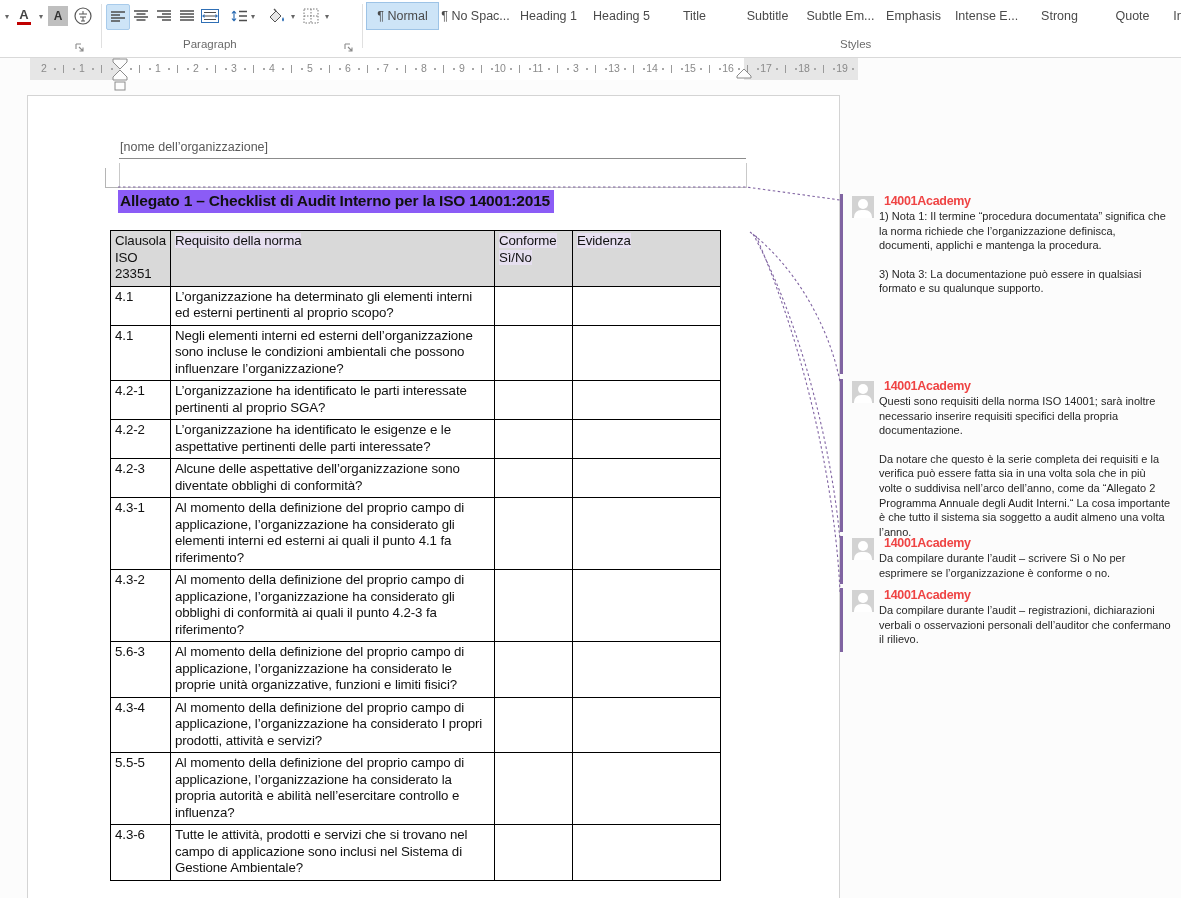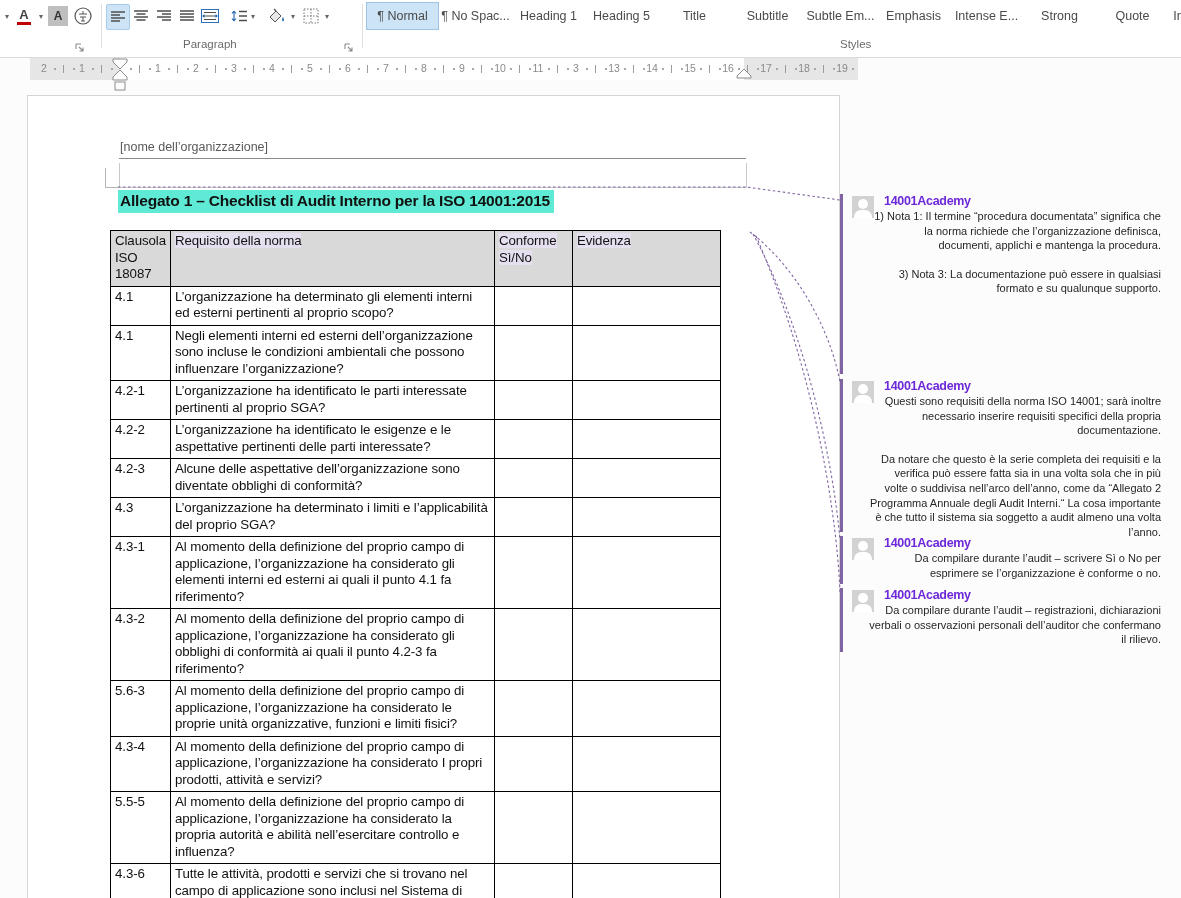--- a/index.html
+++ b/index.html
@@ -25,37 +25,37 @@
   .rbar{position:absolute;top:7px;width:1px;height:8px;background:#9a9a9a;}
   .rdot{position:absolute;top:10px;width:2px;height:2px;background:#a8a8a8;}
   
   #page{position:absolute;left:27px;top:95px;width:811px;height:803px;background:#fff;
         border:1px solid #d4d4d4;border-bottom:none;}
   #hdr-text{position:absolute;left:120px;top:140px;font-size:12.5px;color:#595959;}
   #hdr-underline{position:absolute;left:119px;top:158px;width:627px;border-bottom:1px solid #8c8c8c;}
   #hdr-box{position:absolute;left:119px;top:163px;width:626px;height:24px;border:1px solid #c9c9c9;border-top:none;}
   #hdr-stub{position:absolute;left:105px;top:168px;width:14px;height:19px;border-left:1px solid #b5b5b5;border-bottom:1px solid #b5b5b5;}
   #doc-title{position:absolute;left:118px;top:190px;font-size:15.5px;font-weight:bold;color:#111;
-      background:#5eead4;padding:2px 4px 3px 2px;letter-spacing:-0.2px;white-space:nowrap;}
+      background:#8b5cf6;padding:2px 4px 3px 2px;letter-spacing:-0.2px;white-space:nowrap;}
   
   #checklist{position:absolute;left:110px;top:230px;border-collapse:collapse;table-layout:fixed;
       font-size:13.3px;line-height:16.5px;color:#111;letter-spacing:-0.1px;}
   #checklist td,#checklist th{border:1px solid #000;vertical-align:top;padding:2px 4px 3px 4px;font-weight:normal;text-align:left;}
   #checklist{border:1.5px solid #000;}
   #checklist th{background:#d9d9d9;}
   .hl{background:#e6dff0;}
   .col-clause{width:58px;}.col-req{width:324px;}.col-conf{width:78px;}.col-evid{width:148px;}
   
   #comments-pane{position:absolute;left:843px;top:0;width:338px;height:898px;}
   .comment{position:absolute;left:0;width:336px;}
   .avatar{position:absolute;left:9px;top:2px;width:22px;height:22px;background:#d2d2d2;overflow:hidden;}
   .avatar:before{content:"";position:absolute;left:6px;top:3px;width:10px;height:10px;border-radius:50%;background:#fff;}
   .avatar:after{content:"";position:absolute;left:2px;top:14px;width:18px;height:12px;border-radius:7px 7px 0 0;background:#fff;}
-  .c-author{position:absolute;left:41px;top:0;font-size:12.5px;font-weight:bold;color:#6d28d9;letter-spacing:-0.3px;}
-  .c-body{position:absolute;left:26px;top:15px;width:292px;font-size:11px;line-height:14.6px;color:#262626;text-align:right;}
+  .c-author{position:absolute;left:41px;top:0;font-size:12.5px;font-weight:bold;color:#ef4444;letter-spacing:-0.3px;}
+  .c-body{position:absolute;left:36px;top:15px;width:292px;font-size:11px;line-height:14.6px;color:#262626;}
   .c-body p{margin:0 0 14px 0;white-space:pre-line;}
   .vline{position:absolute;left:-3px;width:3px;background:#8064a2;}
   
   #connectors{position:absolute;left:0;top:0;pointer-events:none;}
 </style>
 </head>
 <body>
 <div id="app">
 
 <div id="ribbon">
@@ -289,21 +289,21 @@
 
 <table id="checklist">
   <colgroup>
         <col class="col-clause">
         <col class="col-req">
         <col class="col-conf">
         <col class="col-evid">
       </colgroup>
   <thead>
     <tr>
-      <th>Clausola ISO 18087</th>
+      <th>Clausola ISO 23351</th>
       <th><span class="hl">Requisito della norma</span></th>
       <th><span class="hl">Conforme Sì/No</span></th>
       <th><span class="hl">Evidenza</span></th>
     </tr>
   </thead>
   <tbody id="checklist-body">
         <tr>
     <td>4.1</td>
     <td>L’organizzazione ha determinato gli elementi interni ed esterni pertinenti al proprio scopo?</td>
     <td></td>
@@ -323,26 +323,20 @@
   </tr>
         <tr>
     <td>4.2-2</td>
     <td>L’organizzazione ha identificato le esigenze e le aspettative pertinenti delle parti interessate?</td>
     <td></td>
     <td></td>
   </tr>
         <tr>
     <td>4.2-3</td>
     <td>Alcune delle aspettative dell’organizzazione sono diventate obblighi di conformità?</td>
-    <td></td>
-    <td></td>
-  </tr>
-        <tr>
-    <td>4.3</td>
-    <td>L’organizzazione ha determinato i limiti e l’applicabilità del proprio SGA?</td>
     <td></td>
     <td></td>
   </tr>
         <tr>
     <td>4.3-1</td>
     <td>Al momento della definizione del proprio campo di applicazione, l’organizzazione ha considerato gli elementi interni ed esterni ai quali il punto 4.1 fa riferimento?</td>
     <td></td>
     <td></td>
   </tr>
         <tr>

